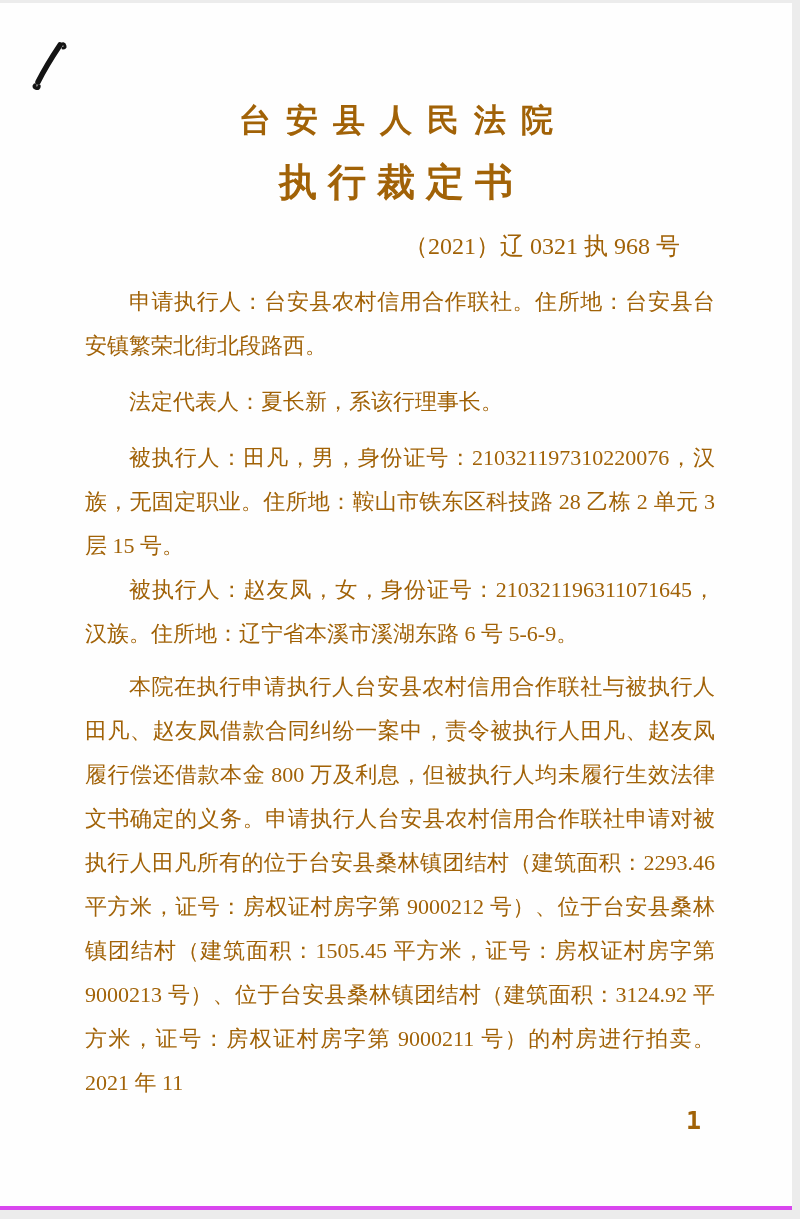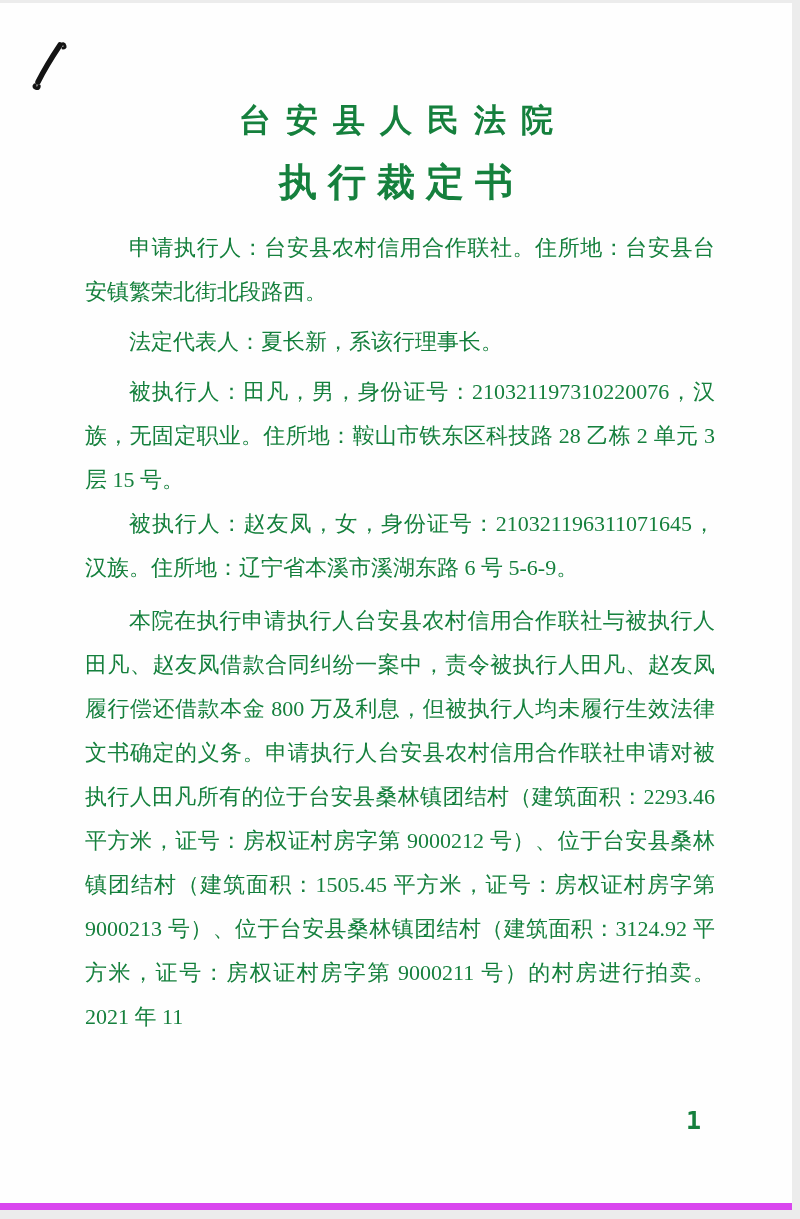--- a/index.html
+++ b/index.html
@@ -15,22 +15,22 @@
     background: #ececec;
     overflow: hidden;
   }
   .sheet {
     position: absolute;
     left: 0;
     top: 3px;
     right: 8px;
     bottom: 9px;
     background: #fefefe;
-    border-bottom: 7px solid #d946ef;
-    color: #15803d;
+    border-bottom: 4px solid #d946ef;
+    color: #a16207;
   }
   .pen-mark {
     position: absolute;
     left: 28px;
     top: 26px;
     width: 50px;
     height: 64px;
   }
   .court-name {
     margin-top: 96px;
@@ -60,21 +60,21 @@
   .doc-body {
     margin: 18px 77px 0 85px;
     font-size: 22px;
     line-height: 44px;
     text-align: justify;
     text-justify: inter-word;
   }
   .doc-body p {
     text-indent: 2em;
   }
-  .doc-body p.sp-s { margin-top: 6px; }
+  .doc-body p.sp-s { margin-top: 12px; }
   .doc-body p.sp-m { }
   .doc-body p.sp-l { margin-top: 9px; }
   .page-no {
     position: absolute;
     left: 686px;
     top: 1103px;
     font-family: "DejaVu Sans Mono", "Liberation Mono", monospace;
     font-size: 25px;
     font-weight: bold;
   }
@@ -88,20 +88,21 @@
     <svg class="pen-mark" viewBox="0 0 50 64" xmlns="http://www.w3.org/2000/svg" aria-hidden="true">
       <path d="M10 53 C 14 45, 24 28, 32 16" fill="none" stroke="#141414" stroke-width="5.5" stroke-linecap="round"></path>
       <path d="M32 16 q 4 -3 5 1 q 0.5 2 -2 2" fill="none" stroke="#141414" stroke-width="3" stroke-linecap="round"></path>
       <path d="M7 56 q -2 2 1 3 q 3 1 3 -2" fill="none" stroke="#141414" stroke-width="3.5" stroke-linecap="round"></path>
     </svg>
 
     <h1 class="court-name">台安县人民法院</h1>
 
     <h2 class="doc-title">执行裁定书</h2>
 
+    <div class="case-no">（2021）辽 0321 执 968 号</div>
 
     <div class="doc-body">
       <p>申请执行人：台安县农村信用合作联社。住所地：台安县台安镇繁荣北街北段路西。</p>
       <p class="sp-s">法定代表人：夏长新，系该行理事长。</p>
       <p class="sp-s">被执行人：田凡，男，身份证号：210321197310220076，汉族，无固定职业。住所地：鞍山市铁东区科技路 28 乙栋 2 单元 3 层 15 号。</p>
       <p class="sp-m">被执行人：赵友凤，女，身份证号：210321196311071645，汉族。住所地：辽宁省本溪市溪湖东路 6 号 5-6-9。</p>
       <p class="sp-l">本院在执行申请执行人台安县农村信用合作联社与被执行人田凡、赵友凤借款合同纠纷一案中，责令被执行人田凡、赵友凤履行偿还借款本金 800 万及利息，但被执行人均未履行生效法律文书确定的义务。申请执行人台安县农村信用合作联社申请对被执行人田凡所有的位于台安县桑林镇团结村（建筑面积：2293.46 平方米，证号：房权证村房字第 9000212 号）、位于台安县桑林镇团结村（建筑面积：1505.45 平方米，证号：房权证村房字第 9000213 号）、位于台安县桑林镇团结村（建筑面积：3124.92 平方米，证号：房权证村房字第 9000211 号）的村房进行拍卖。2021 年 11</p>
     </div>
 
     <div class="page-no">1</div>

